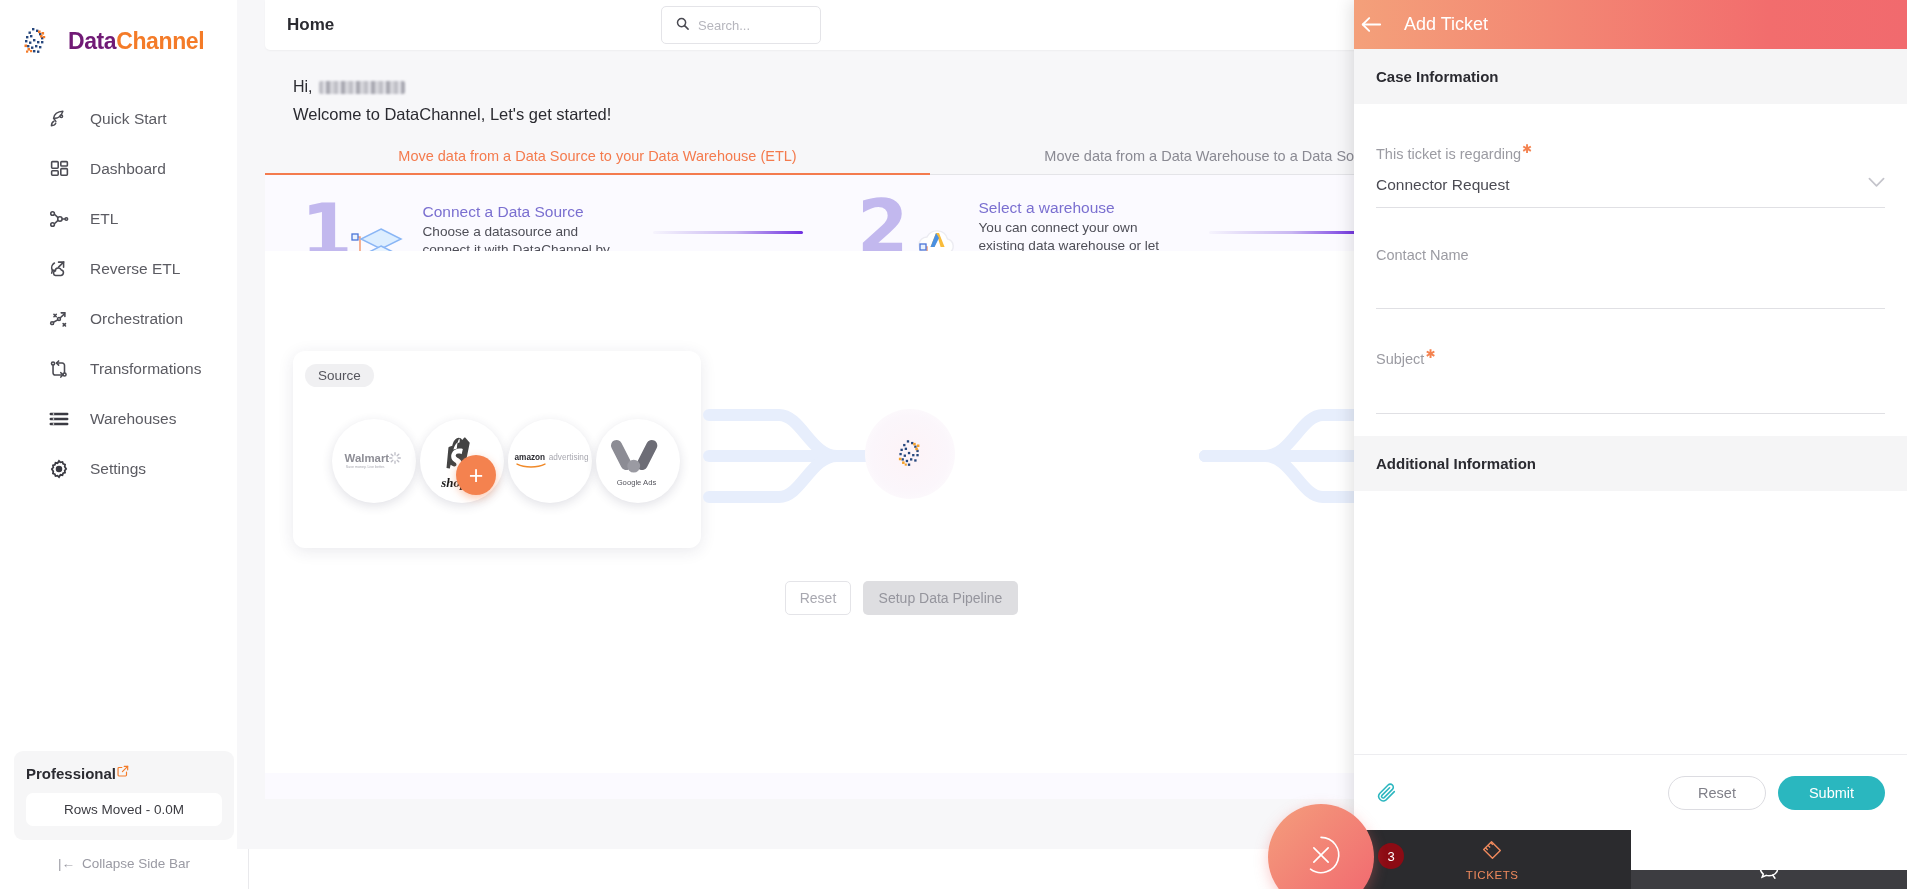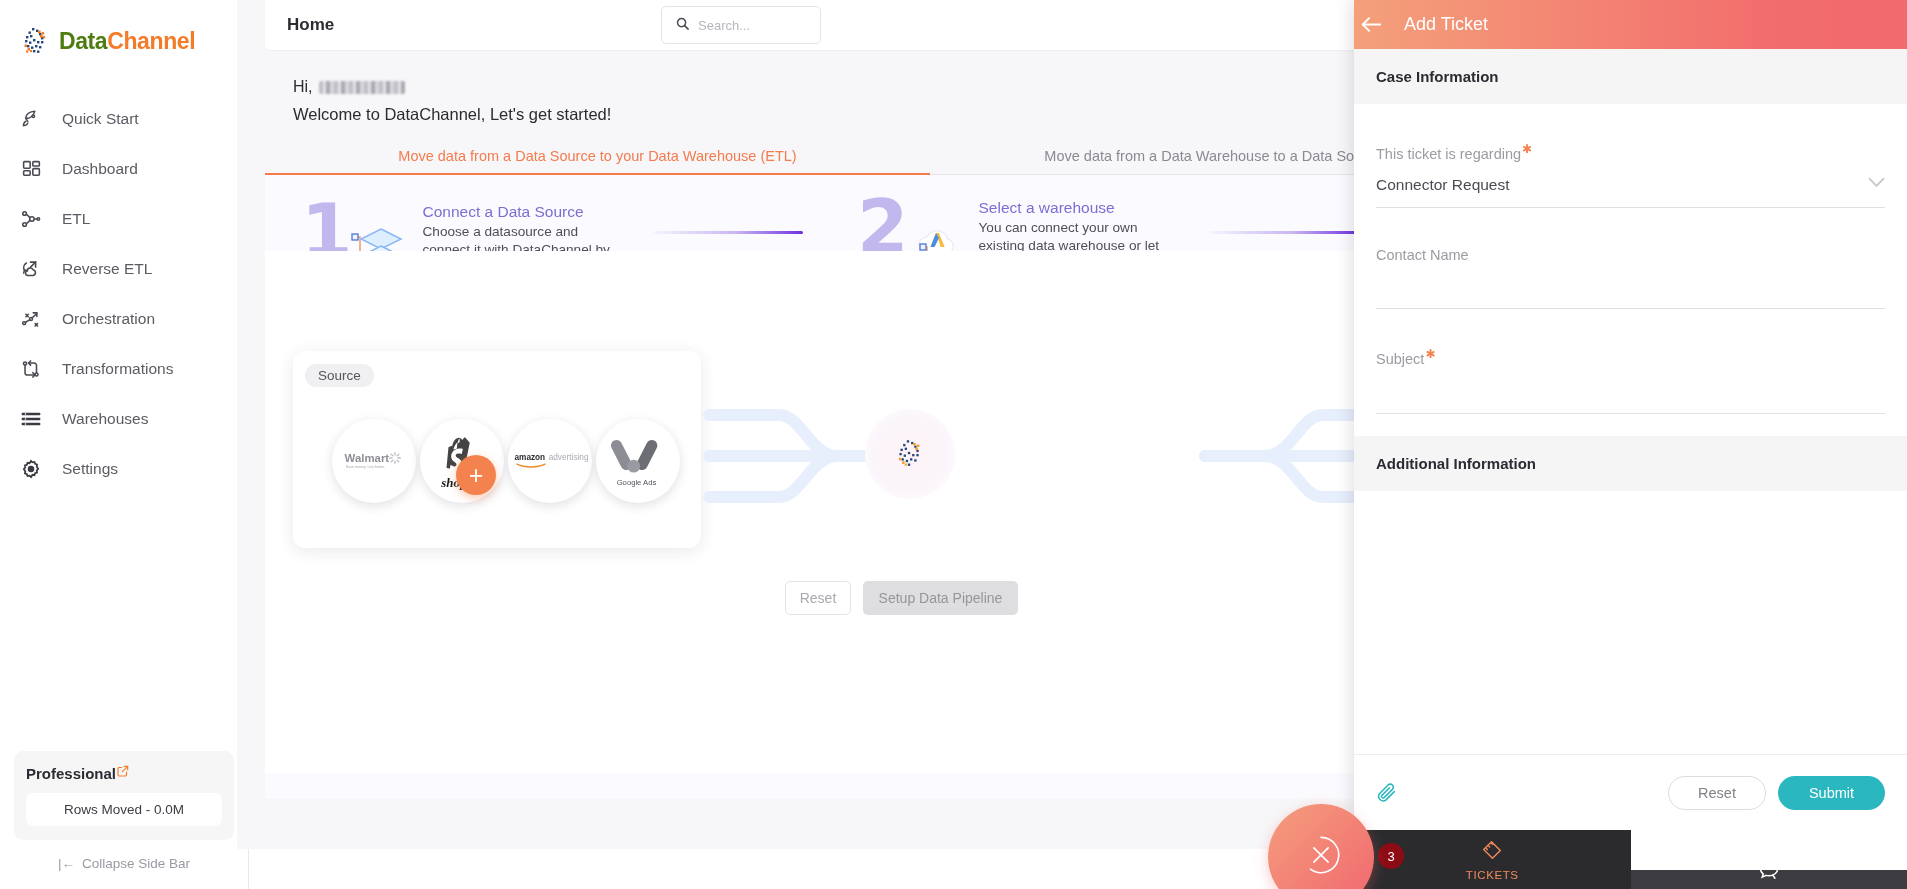--- a/index.html
+++ b/index.html
@@ -12,24 +12,24 @@
 
   
   .sidebar {
     position: absolute; left: 0; top: 0; width: 249px; height: 889px;
     background: #ffffff; border-right: 1px solid #e9e9ec;
     display: flex; flex-direction: column;
   }
   .logo-row { display: flex; align-items: center; gap: 7px; padding: 24px 0 0 18px; }
   .logo-mark { width: 34px; height: 34px; position: relative; flex: none; }
   .logo-text { font-size: 23px; font-weight: 700; letter-spacing: -0.4px; }
-  .logo-data { color: #4d7c0f; }
+  .logo-data { color: #701a75; margin-left: 9px; }
   .logo-channel { color: #f47b28; }
 
-  .nav { margin-top: 36px; display: flex; flex-direction: column; }
+  .nav { margin-top: 36px; display: flex; flex-direction: column; padding-left: 28px; }
   .nav-item {
     display: flex; align-items: center; gap: 18px;
     height: 50px; padding-left: 18px; cursor: pointer;
     color: #5b5b62; font-size: 15.5px;
   }
   .nav-ico { width: 26px; height: 26px; flex: none; display:flex; align-items:center; justify-content:center; }
   .nav-ico svg { display: block; }
 
   .side-bottom { margin-top: auto; padding: 0 14px 18px 14px; }
   .plan-card { background: #f6f6f7; border-radius: 9px; padding: 13px 12px 14px 12px; }

